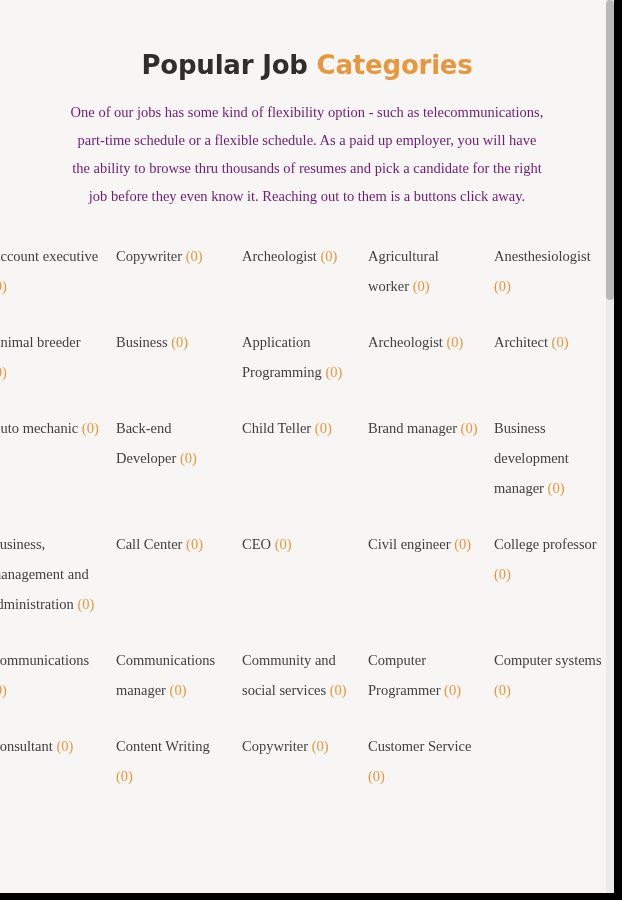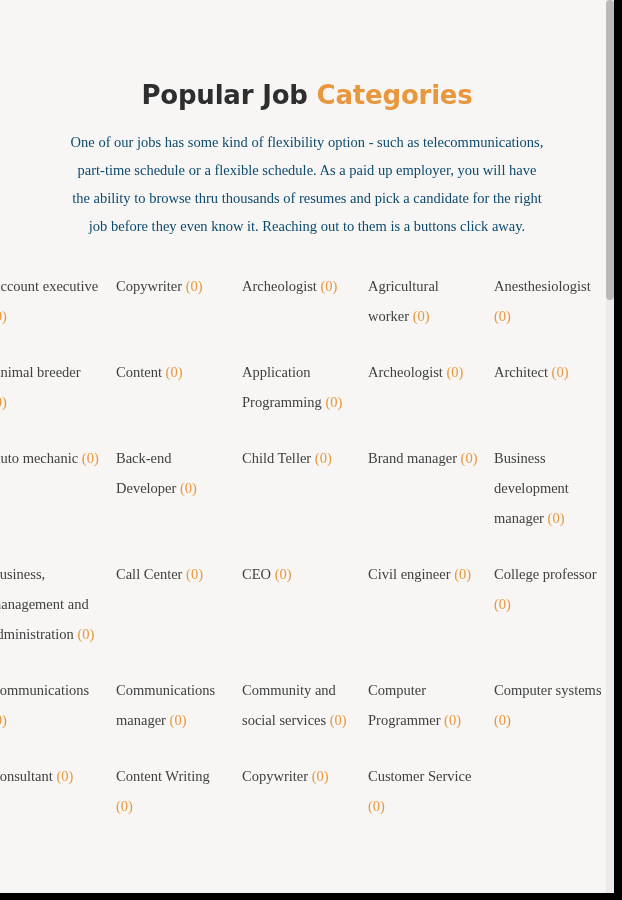--- a/index.html
+++ b/index.html
@@ -17,42 +17,42 @@
   .page {
     position: absolute;
     left: 0;
     top: 0;
     width: 614px;
     height: 893px;
     background: #f7f6f4;
     overflow: hidden;
   }
   .header {
-    padding-top: 80px;
+    padding-top: 50px;
     text-align: center;
   }
   .title {
     font-family: "DejaVu Sans", sans-serif;
     font-size: 26px;
     font-weight: bold;
     color: #2e2e2e;
     letter-spacing: -0.2px;
     line-height: 1.2;
     margin: 0;
   }
   .title .accent {
     color: #e8973c;
   }
   .subtitle {
     margin: 18px auto 0;
     width: 480px;
     font-family: "Liberation Serif", serif;
     font-size: 14.5px;
     line-height: 1.92;
-    color: #0c4a6e;
+    color: #701a75;
     text-align: center;
   }
   .grid {
     margin-top: 30px;
     padding-left: 0px;
     display: grid;
     grid-template-columns: 126px 126px 126px 126px 126px;
     column-gap: 0px;
   }
   .cell {
@@ -107,21 +107,21 @@
   </div>
 
   <div class="grid">
     <div class="cell"><span>Account executive</span> <span class="cnt">(0)</span></div>
     <div class="cell"><span>Copywriter</span> <span class="cnt">(0)</span></div>
     <div class="cell"><span>Archeologist</span> <span class="cnt">(0)</span></div>
     <div class="cell"><span>Agricultural worker</span> <span class="cnt">(0)</span></div>
     <div class="cell"><span>Anesthesiologist</span> <span class="cnt">(0)</span></div>
 
     <div class="cell"><span>Animal breeder</span> <span class="cnt">(0)</span></div>
-    <div class="cell"><span>Content</span> <span class="cnt">(0)</span></div>
+    <div class="cell"><span>Business</span> <span class="cnt">(0)</span></div>
     <div class="cell"><span>Application Programming</span> <span class="cnt">(0)</span></div>
     <div class="cell"><span>Archeologist</span> <span class="cnt">(0)</span></div>
     <div class="cell"><span>Architect</span> <span class="cnt">(0)</span></div>
 
     <div class="cell"><span>Auto mechanic</span> <span class="cnt">(0)</span></div>
     <div class="cell"><span>Back-end Developer</span> <span class="cnt">(0)</span></div>
     <div class="cell"><span>Child Teller</span> <span class="cnt">(0)</span></div>
     <div class="cell"><span>Brand manager</span> <span class="cnt">(0)</span></div>
     <div class="cell"><span>Business development manager</span> <span class="cnt">(0)</span></div>
 

